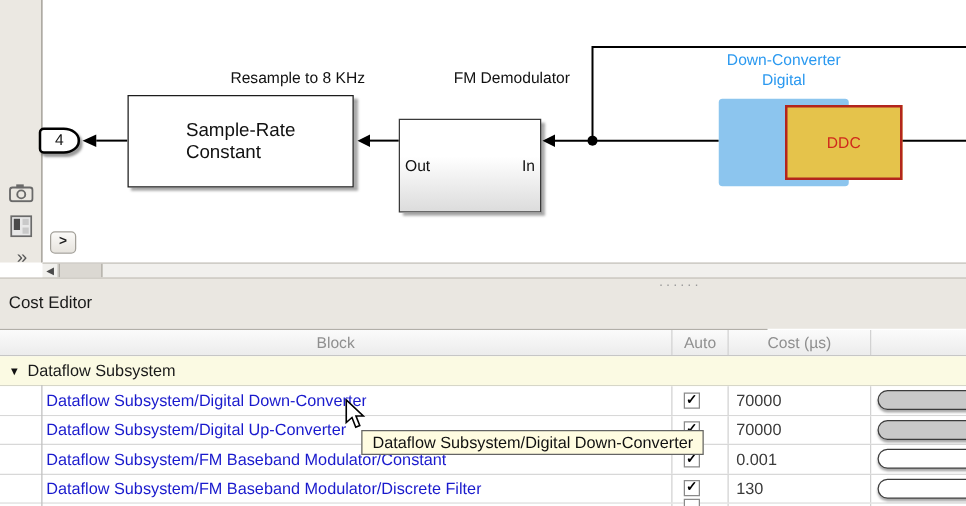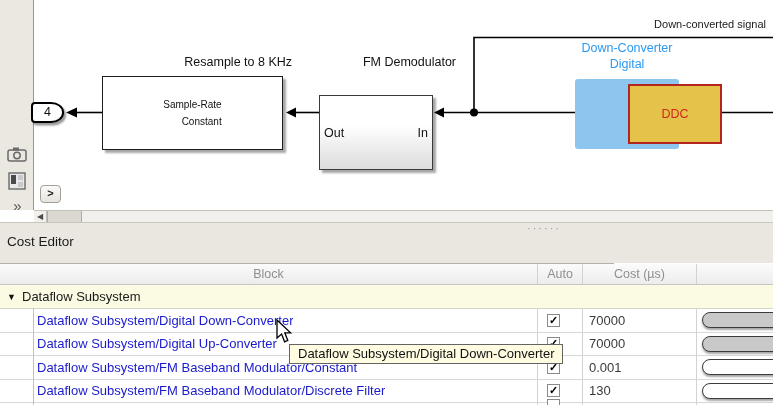--- a/index.html
+++ b/index.html
@@ -13,21 +13,21 @@
   .strip-icon{position:absolute;left:0;width:33px;text-align:center;color:#5f5d58;}
   .chevrons{font-size:15px;letter-spacing:-2px;color:#555;}
   .hscrollbar{left:34px;top:210px;width:739px;height:11px;background:#f1f0ed;border-top:1px solid #c4c1ba;border-bottom:1px solid #c4c1ba;}
   .scroll-arrow-btn{position:absolute;left:0;top:0;width:12px;height:11px;font-size:8px;line-height:11px;text-align:center;color:#4a4a4a;border-right:1px solid #c4c1ba;}
   .scroll-thumb{position:absolute;left:13px;top:0;width:33px;height:11px;background:#dbd8d2;border-left:1px solid #aeaba4;border-right:1px solid #aeaba4;}
   .prompt-btn{left:40px;top:185px;width:19px;height:16px;background:linear-gradient(#fbfaf8,#e7e4de);border:1px solid #a3a099;border-radius:4px;font-size:11px;font-weight:bold;line-height:15px;text-align:center;color:#222;}
 
   
   .blk-caption{font-size:12.5px;color:#111;text-align:right;white-space:nowrap;}
   .src-block{left:102px;top:76px;width:181px;height:74px;background:#fff;border:1.6px solid #1c1c1c;box-shadow:3px 3px 2px rgba(0,0,0,.35);box-sizing:border-box;display:flex;align-items:center;justify-content:center;}
-  .src-text{font-size:10px;color:#111;text-align:right;line-height:17px;}
+  .src-text{font-size:15px;color:#111;text-align:left;line-height:17px;}
   .fm-block{left:319px;top:75px;width:114px;height:75px;background:linear-gradient(180deg,#ffffff 40%,#dcdcdc);border:1.6px solid #3a3a3a;box-shadow:3px 3px 2px rgba(0,0,0,.35);box-sizing:border-box;margin-top:20px;}
   .fm-port{position:absolute;top:50%;transform:translateY(-50%);font-size:12.5px;color:#111;}
   .ddc-glow{left:575px;top:79px;width:104px;height:70px;background:#8cc5ee;border-radius:3px;}
   .ddc-block{position:absolute;left:5px;top:5px;width:94px;height:60px;background:#e5c34b;border:2px solid #b3251d;box-sizing:border-box;display:flex;align-items:center;justify-content:center;margin-left:48px;}
   .ddc-text{font-size:12.5px;color:#d0291c;}
   .ddc-caption{left:547px;top:41px;width:160px;text-align:center;font-size:12.5px;line-height:15.5px;color:#2b99f0;}
   .signal-label{right:7px;top:18px;font-size:11px;color:#1a1a1a;white-space:nowrap;}
   .outport{left:31px;top:102px;width:33px;height:21px;background:#fff;border:2px solid #000;border-radius:4px 13px 13px 4px/4px 10px 10px 4px;box-sizing:border-box;box-shadow:2px 2.5px 2px rgba(0,0,0,.4);font-size:12.5px;text-align:center;line-height:17px;color:#111;}
 
   
@@ -122,21 +122,20 @@
     <div class="abs ddc-caption">
       <div>Down-Converter</div>
       <div>Digital</div>
     </div>
     <div class="abs ddc-glow">
       <div class="ddc-block">
         <span class="ddc-text">DDC</span>
       </div>
     </div>
 
-    <div class="abs signal-label">Down-converted signal</div>
 
     <div class="abs prompt-btn">&gt;</div>
 
     <div class="abs hscrollbar">
       <div class="scroll-arrow-btn">◀</div>
       <div class="scroll-thumb"></div>
     </div>
   </div>
 
   <div class="abs panel-header">

